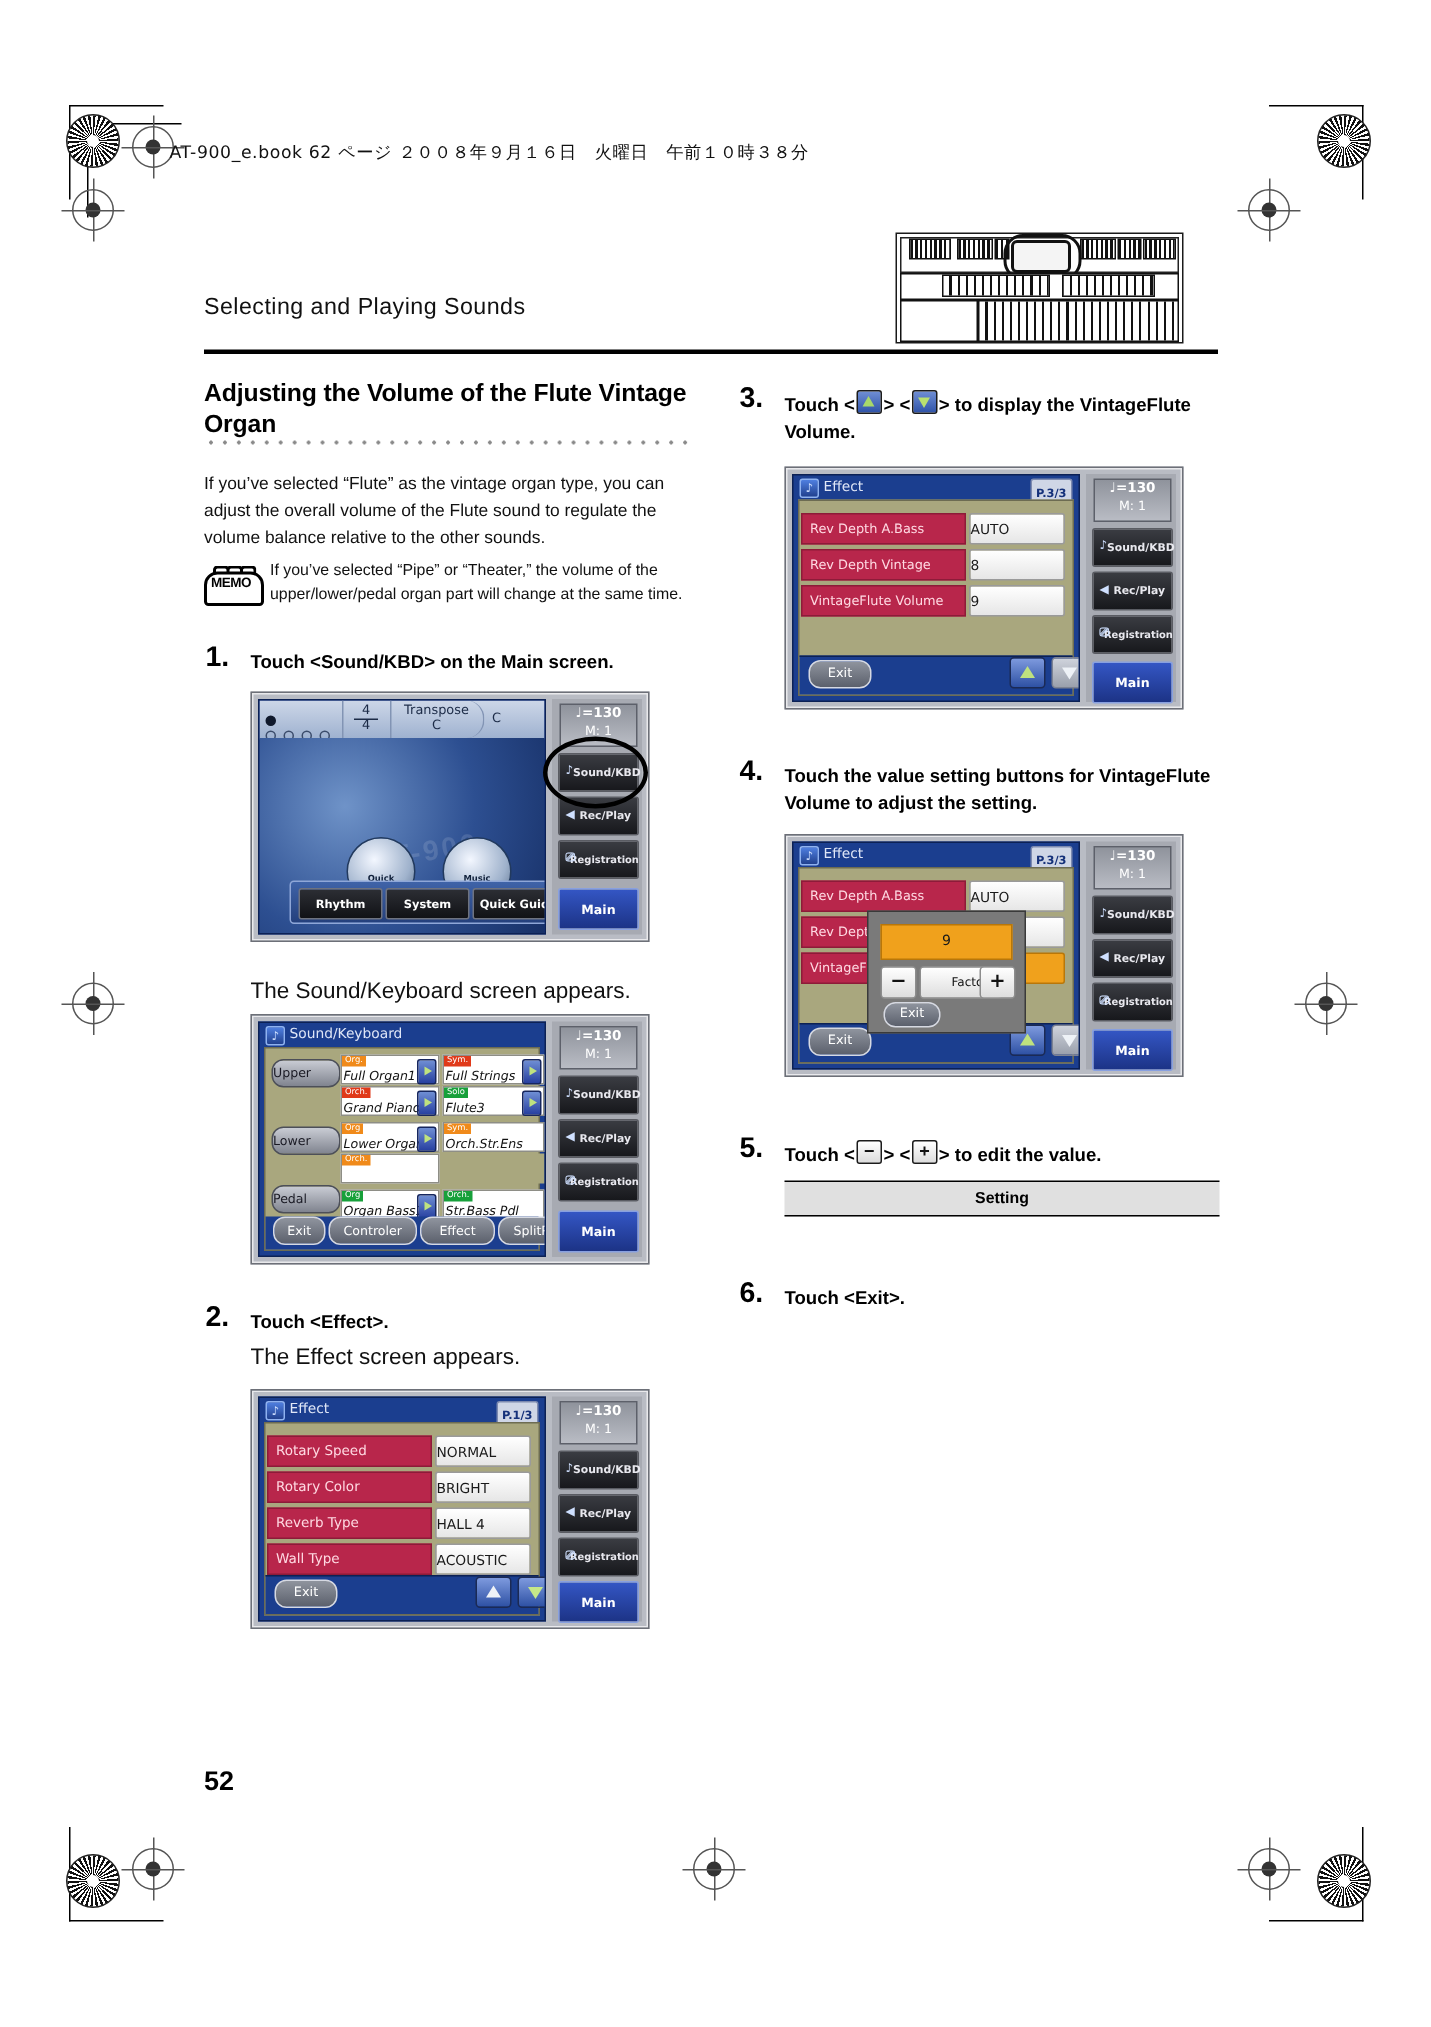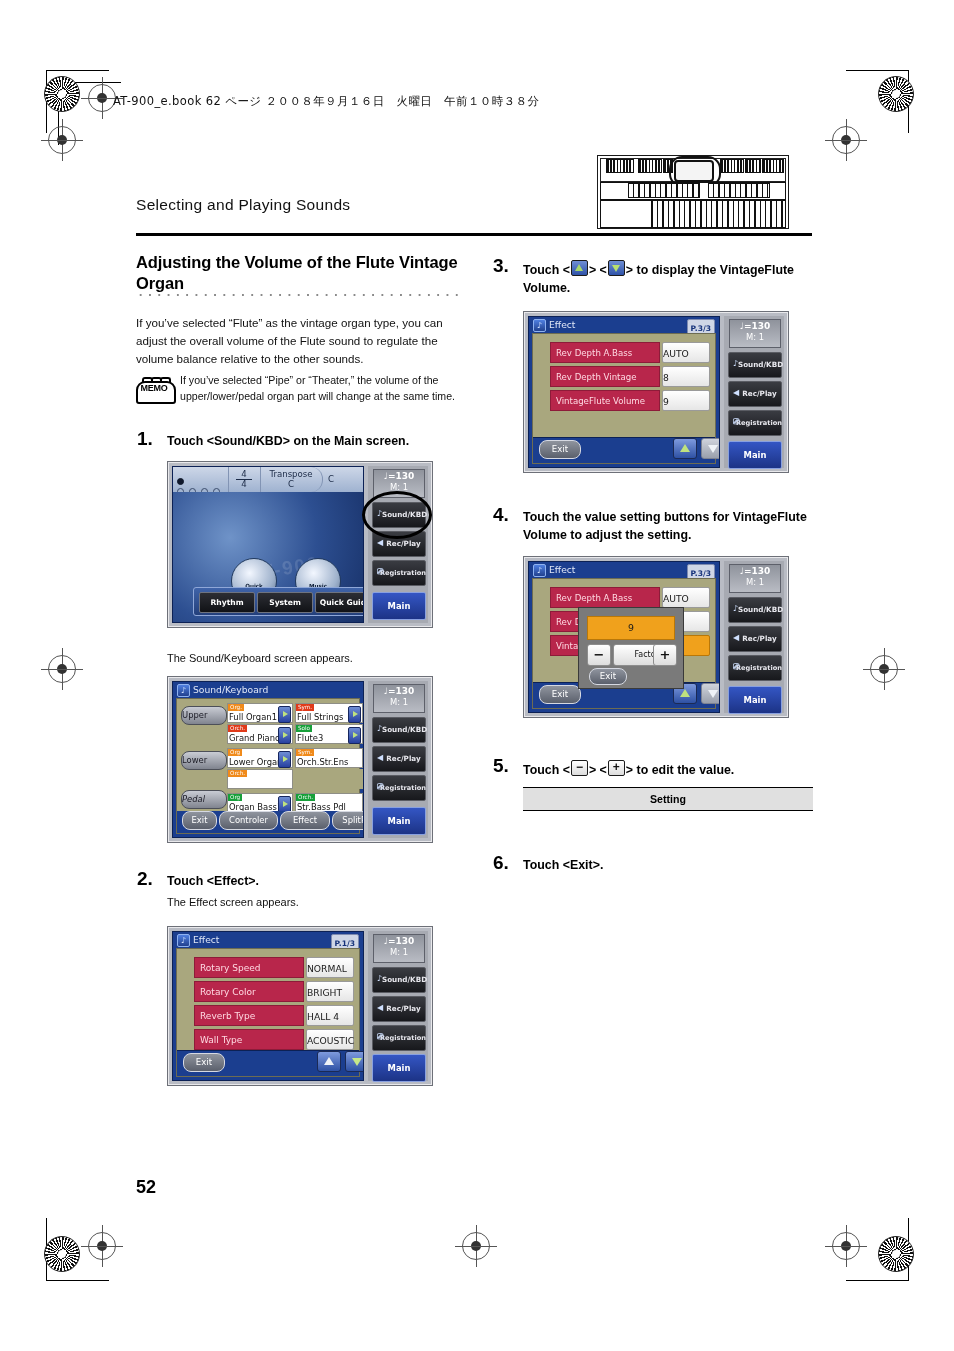--- a/index.html
+++ b/index.html
@@ -46,21 +46,21 @@
       border:2px solid #000;border-radius:9px 9px 3px 3px;background:#fff;}
   .memoBadge .mtxt{position:absolute;left:0;top:2px;width:36px;text-align:center;
       font-size:9px;font-weight:bold;letter-spacing:-.3px;}
   .memoBadge .nub{position:absolute;top:-4px;width:7px;height:6px;background:#fff;
       border:2px solid #000;border-bottom:none;border-radius:3px 3px 0 0;}
   .memoText{margin-left:44px;font-size:10.6px;line-height:1.55;color:#111;}
 
   
   .stepnum{position:absolute;font-size:19px;font-weight:bold;}
   .steptxt{position:absolute;font-size:12.4px;font-weight:bold;line-height:1.42;}
-  .substep{position:absolute;font-size:11px;line-height:1.5;color:#111;}
+  .substep{position:absolute;font-size:15px;line-height:1.5;color:#111;}
 
   
   .kc{display:inline-block;vertical-align:-2px;width:15px;height:14px;
       border:1px solid #1b1b1b;border-radius:2px;margin:0 1px;position:relative;}
   .kc.up{background:linear-gradient(#6f8ed4,#2f53a8);}
   .kc.dn{background:linear-gradient(#6f8ed4,#2f53a8);}
   .kc .tri{position:absolute;left:50%;top:50%;width:0;height:0;}
   .kc.up .tri{margin:-4px 0 0 -4px;border-left:4px solid transparent;
       border-right:4px solid transparent;border-bottom:7px solid #a8d86a;}
   .kc.dn .tri{margin:-3px 0 0 -4px;border-left:4px solid transparent;
@@ -112,21 +112,21 @@
       text-align:center;font-family:"DejaVu Sans",sans-serif;font-weight:bold;}
   .sideBtn .gl{position:absolute;left:4px;top:6px;font-size:8px;line-height:10px;color:#cfe0ff;}
   .mainBtn{position:absolute;left:4px;width:52px;height:26px;
       background:linear-gradient(#3456c4,#1c3386);border:1px solid #88a0e0;
       border-radius:2px;color:#ffffff;font-size:8.4px;line-height:26px;
       text-align:center;font-weight:bold;font-family:"DejaVu Sans",sans-serif;}
 
   
   .effBody{position:absolute;left:3px;right:3px;top:16px;bottom:3px;
       background:#a9a77e;border:1px solid #6d6c52;}
-  .effRow{position:absolute;left:17px;right:5px;height:21px;padding-left:48px;}
+  .effRow{position:absolute;left:1px;right:5px;height:21px;padding-left:48px;}
   .effLabel{position:absolute;left:0;top:0;width:110px;height:21px;
       background:#b8264b;border:1px solid #8d1b39;color:#ffd9e2;
       font-size:9px;line-height:21px;padding-left:5px;
       font-family:"DejaVu Sans",sans-serif;box-sizing:border-box;}
   .effVal{position:absolute;left:112px;right:0;top:0;height:21px;
       background:linear-gradient(#ffffff,#e6e6e6);border:1px solid #9a9a9a;
       border-radius:2px;color:#1a1a1a;font-size:9.2px;line-height:21px;
       text-align:left;font-family:"DejaVu Sans",sans-serif;box-sizing:border-box;}
   .effFooter{position:absolute;left:0;right:0;bottom:0;height:25px;
       background:#1b3e8f;border-top:1px solid #0c2155;}
@@ -200,21 +200,21 @@
       background:#a9a77e;border:1px solid #6d6c52;}
   .skPart{position:absolute;width:44px;height:17px;
       background:linear-gradient(#c9ccd4,#80848f);border:1px solid #4c4f58;
       border-radius:8px;color:#1a1a24;font-size:8.4px;line-height:17px;text-align:left;
       font-family:"DejaVu Sans",sans-serif;}
   .toneCell{position:absolute;height:20px;background:#ffffff;border:1px solid #8e8e86;
       box-sizing:border-box;}
   .toneCell .cat{position:absolute;left:0;top:0;height:7px;padding:0 2px;
       font-size:5.6px;line-height:7px;color:#fff;font-family:"DejaVu Sans",sans-serif;}
   .toneCell .nm{position:absolute;left:1px;top:7px;font-size:8.4px;line-height:12px;
-      color:#111;font-family:"DejaVu Sans",sans-serif;white-space:nowrap;}
+      color:#111;font-family:"DejaVu Sans",sans-serif;white-space:nowrap;font-style:italic;}
   .toneCell .arw{position:absolute;right:1px;top:2px;width:11px;height:15px;
       background:linear-gradient(#6f8ed4,#2740a0);border:1px solid #16265e;border-radius:2px;}
   .toneCell .arw:after{content:"";position:absolute;left:4px;top:4px;width:0;height:0;
       border-top:3.5px solid transparent;border-bottom:3.5px solid transparent;
       border-left:5px solid #bfe27f;}
   .toneCell.empty{background:#a9a77e;}
   .skFooter{position:absolute;left:0;right:0;bottom:0;height:22px;background:#1b3e8f;}
   .skBtn{position:absolute;bottom:3px;height:17px;
       background:linear-gradient(#8f949e,#5b606c);border:1px solid #d6d9e2;
       border-radius:8px;color:#fff;font-size:8.4px;line-height:17px;text-align:center;
@@ -390,21 +390,21 @@
 
 <div class="lcd" style="left:167px;top:676px;width:264px;height:165px;">
   <div class="panel" style="left:4px;right:68px;">
     <div class="lcdTitle">
       <span class="ico">♪</span>
       <span class="tx">Sound/Keyboard</span>
     </div>
     <div class="skBody">
       <div class="skPart" style="left:4px;top:7px;">Upper</div>
       <div class="skPart" style="left:4px;top:52px;">Lower</div>
-      <div class="skPart" style="left:4px;top:91px;font-style:italic;">Pedal</div>
+      <div class="skPart" style="left:4px;top:91px;">Pedal</div>
 
       <div class="toneCell" style="left:50px;top:4px;width:66px;">
         <div class="cat" style="background:#f08a1a;">Org.</div>
         <div class="nm">Full Organ1</div>
         <div class="arw"></div>
       </div>
       <div class="toneCell" style="left:118px;top:4px;width:68px;">
         <div class="cat" style="background:#e03a1a;">Sym.</div>
         <div class="nm">Full Strings</div>
         <div class="arw"></div>

